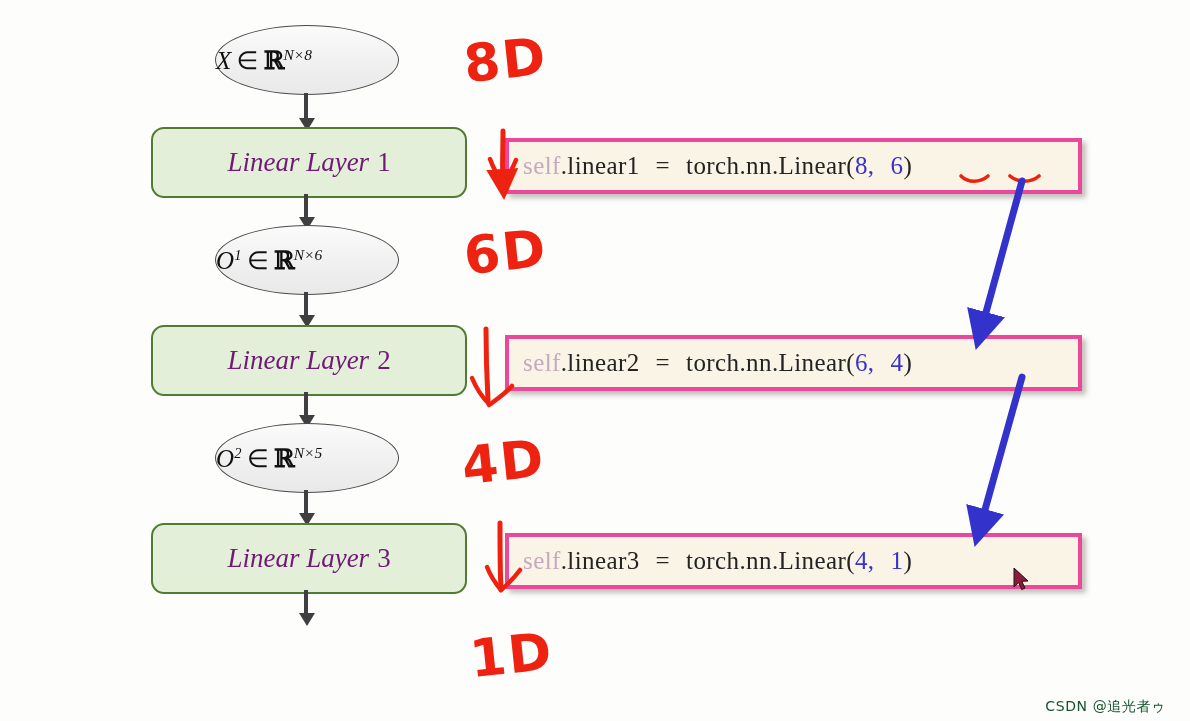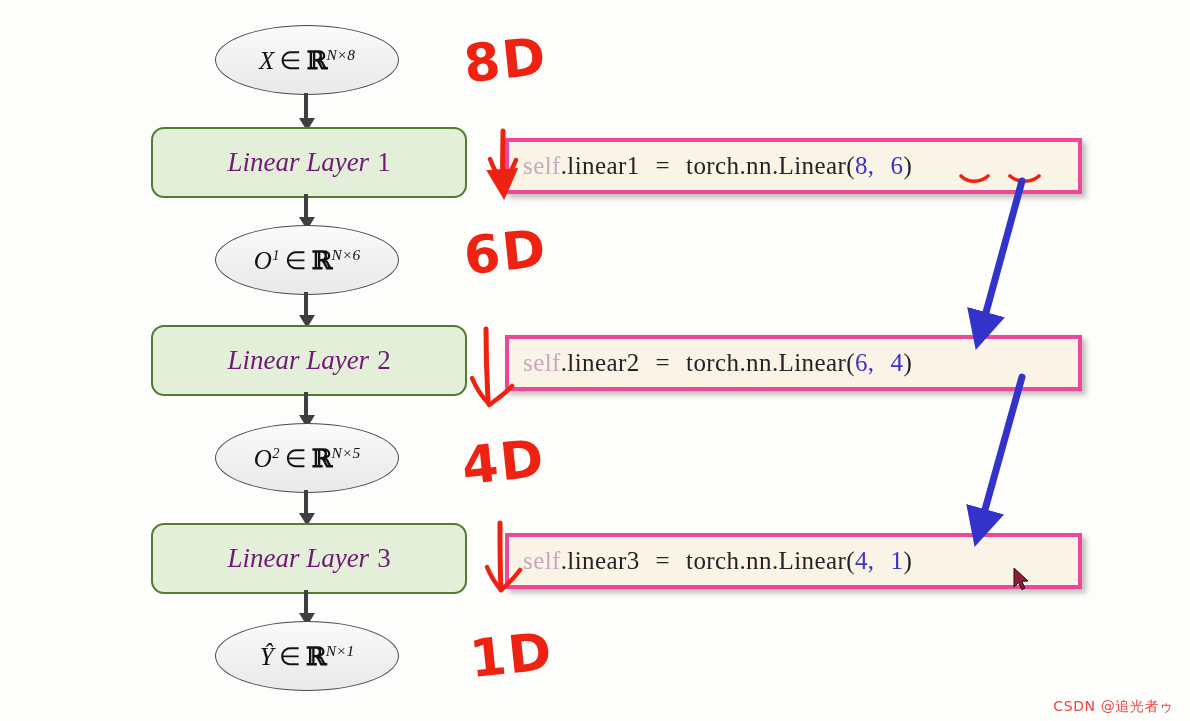--- a/index.html
+++ b/index.html
@@ -17,21 +17,20 @@
   }
 
   
   .ellipse-node {
     position: absolute;
     border: 1.6px solid #4a4a4a;
     border-radius: 50%;
     background: linear-gradient(180deg, #fbfbfb 0%, #efefef 60%, #e9e9e9 100%);
     display: flex;
     align-items: center;
-    justify-content: center;
     color: #111111;
     font-size: 25px;
     font-style: italic;
     letter-spacing: .3px;
     white-space: nowrap;
   }
   .ellipse-node .math {
     font-family: "Liberation Serif", serif;
   }
   .ellipse-node sup {
@@ -128,23 +127,23 @@
     left: 0;
     top: 0;
     width: 1190px;
     height: 721px;
     pointer-events: none;
   }
 
   
   .watermark {
     position: absolute;
-    right: 16px;
+    right: 24px;
     bottom: 5px;
-    color: #ef4444;
+    color: #14532d;
     font-size: 14px;
     font-family: "DejaVu Sans", sans-serif;
     letter-spacing: .6px;
   }
 </style>
 </head>
 <body>
 
 <div id="canvas" style="background: rgb(253, 253, 251);">
 
@@ -186,25 +185,20 @@
 
   <div class="connector" style="left:304px; top:490px; height:24px;"></div>
 
   <div class="layer-box" style="left:151px; top:523px; width:312px; height:67px;">
     <span>Linear Layer</span>
       <span class="num">3</span>
   </div>
 
   <div class="connector" style="left:304px; top:590px; height:24px;"></div>
 
-  <div class="ellipse-node" style="left:215px; top:621px; width:182px; height:68px;">
-    <span class="math">
-      <span>Ŷ</span><span class="inset">∈</span><span class="bbR">ℝ</span><span class="dims">N×1</span>
-    </span>
-  </div>
 
   <div class="hand-red" style="left:464px; top:30px;">8D</div>
   <div class="hand-red" style="left:464px; top:222px;">6D</div>
   <div class="hand-red" style="left:462px; top:432px;">4D</div>
   <div class="hand-red" style="left:470px; top:625px;">1D</div>
 
   <div class="code-box" style="left:505px; top:138px; width:555px; height:48px;">
     <span class="kw-self">self</span>
       <span>.</span>
       <span>linear1</span>

